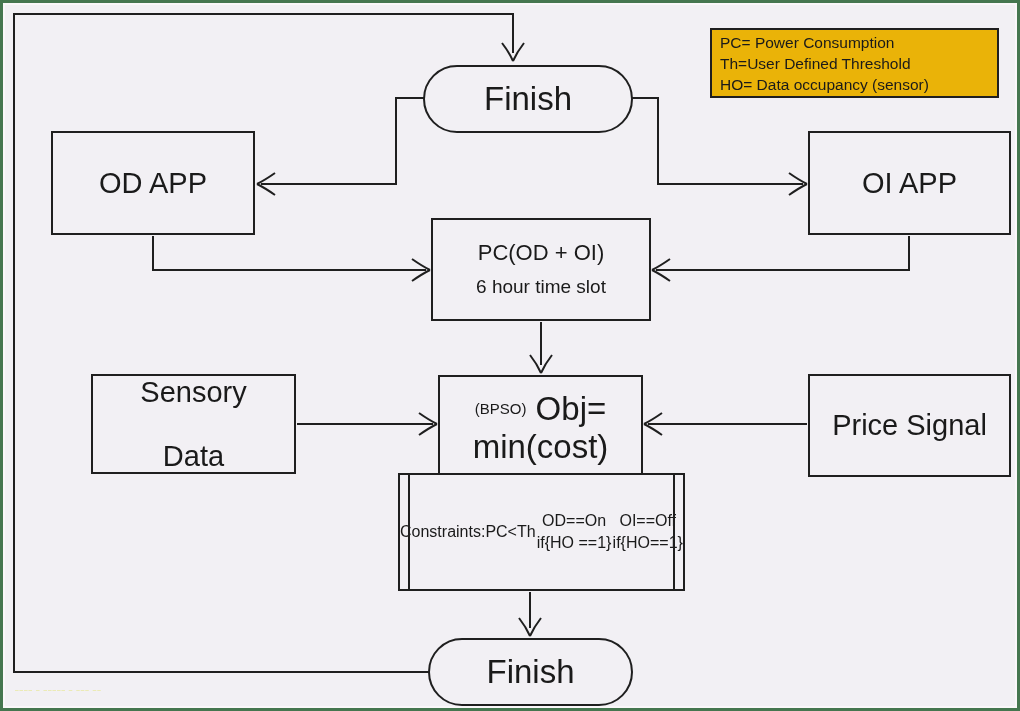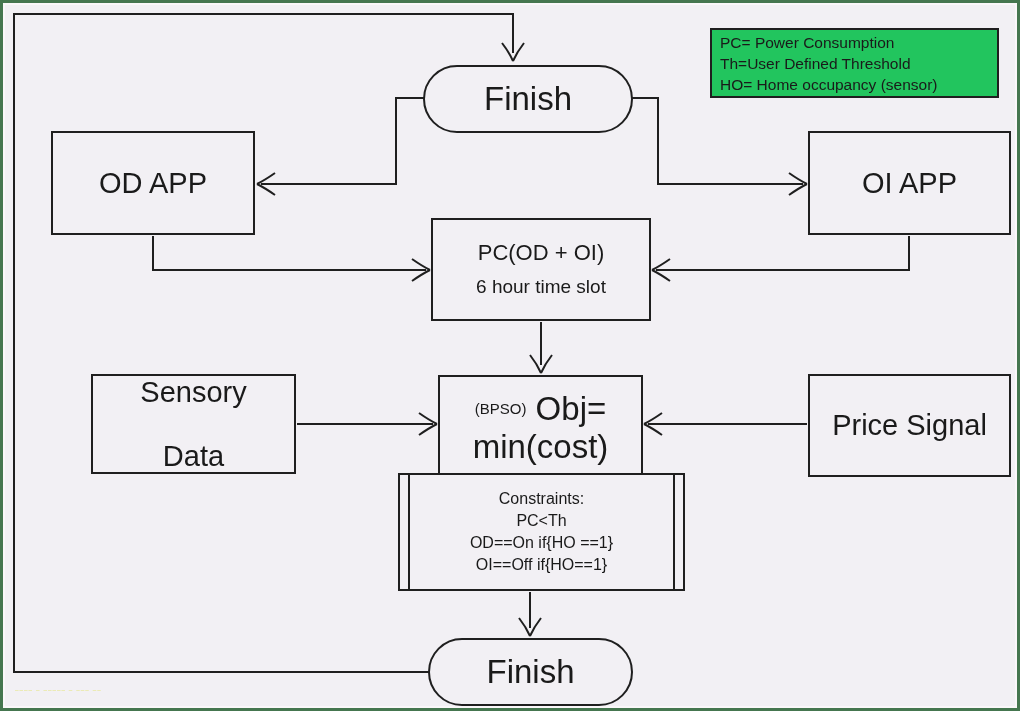--- a/index.html
+++ b/index.html
@@ -25,29 +25,29 @@
   .terminator{border-radius:40px;font-size:33px;}
   .proc{font-size:29px;line-height:1.25;}
   .pc-title{font-size:22px;line-height:1.1;}
   .pc-sub{font-size:19px;margin-top:10px;}
   .obj-line1{font-size:33px;line-height:1.15;}
   .obj-prefix{font-size:15px;vertical-align:6px;}
   .obj-line2{font-size:33px;line-height:1.15;}
   .legend{
     position:absolute;z-index:2;box-sizing:border-box;
     left:707px;top:25px;width:289px;height:70px;
-    border:2px solid #1f1f1f;background:#22c55e;
+    border:2px solid #1f1f1f;background:#eab308;
     padding:2px 8px;
     font-size:15.5px;line-height:21px;text-align:left;
   }
   .constraints{
     position:absolute;z-index:2;box-sizing:border-box;
     left:395px;top:470px;width:287px;height:118px;
     border:2px solid #1f1f1f;background:#f2f0f4;
-    display:flex;flex-direction:column;align-items:center;justify-content:center;
+    display:flex;flex-direction:row;align-items:center;justify-content:center;
     font-size:16px;line-height:22px;text-align:center;
   }
   .dline{position:absolute;top:0;bottom:0;width:0;border-left:2px solid #1f1f1f;}
   .dline.left{left:8px;}
   .dline.right{right:8px;}
   .watermark{
     position:absolute;z-index:2;left:12px;top:683px;
     font-size:7px;color:#e0e052;letter-spacing:1px;opacity:.85;
     white-space:nowrap;
   }
@@ -101,21 +101,21 @@
 
     <g>
       <path d="M 527 589 L 527 625"></path>
       <path d="M 516 615 Q 523 624 527 633 M 538 615 Q 531 624 527 633"></path>
     </g>
   </svg>
 
   <div class="legend">
     <div>PC= Power Consumption</div>
     <div>Th=User Defined Threshold</div>
-    <div>HO= Home occupancy (sensor)</div>
+    <div>HO= Data occupancy (sensor)</div>
   </div>
 
   <div class="node terminator" style="left:420px;top:62px;width:210px;height:68px;">
     <span>Finish</span>
   </div>
 
   <div class="node proc" style="left:48px;top:128px;width:204px;height:104px;">
     <span>OD APP</span>
   </div>
 

